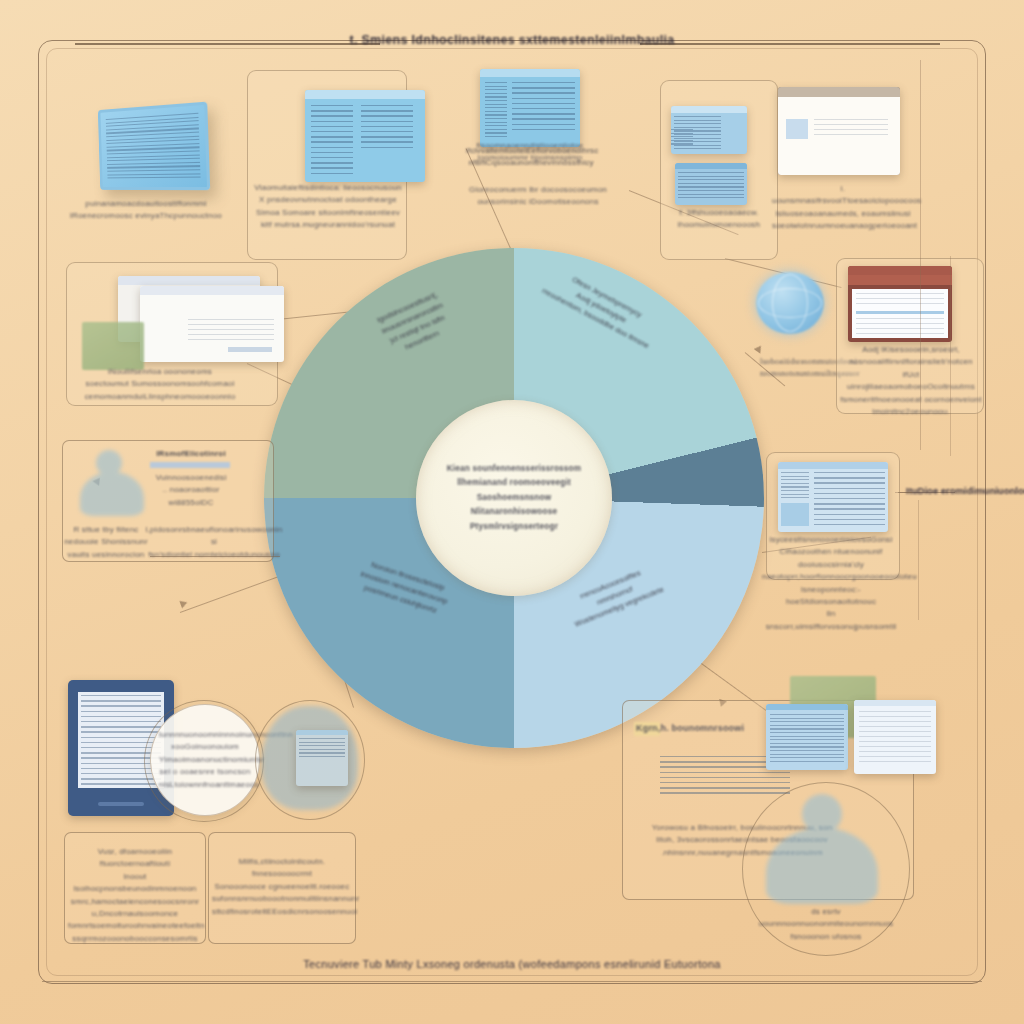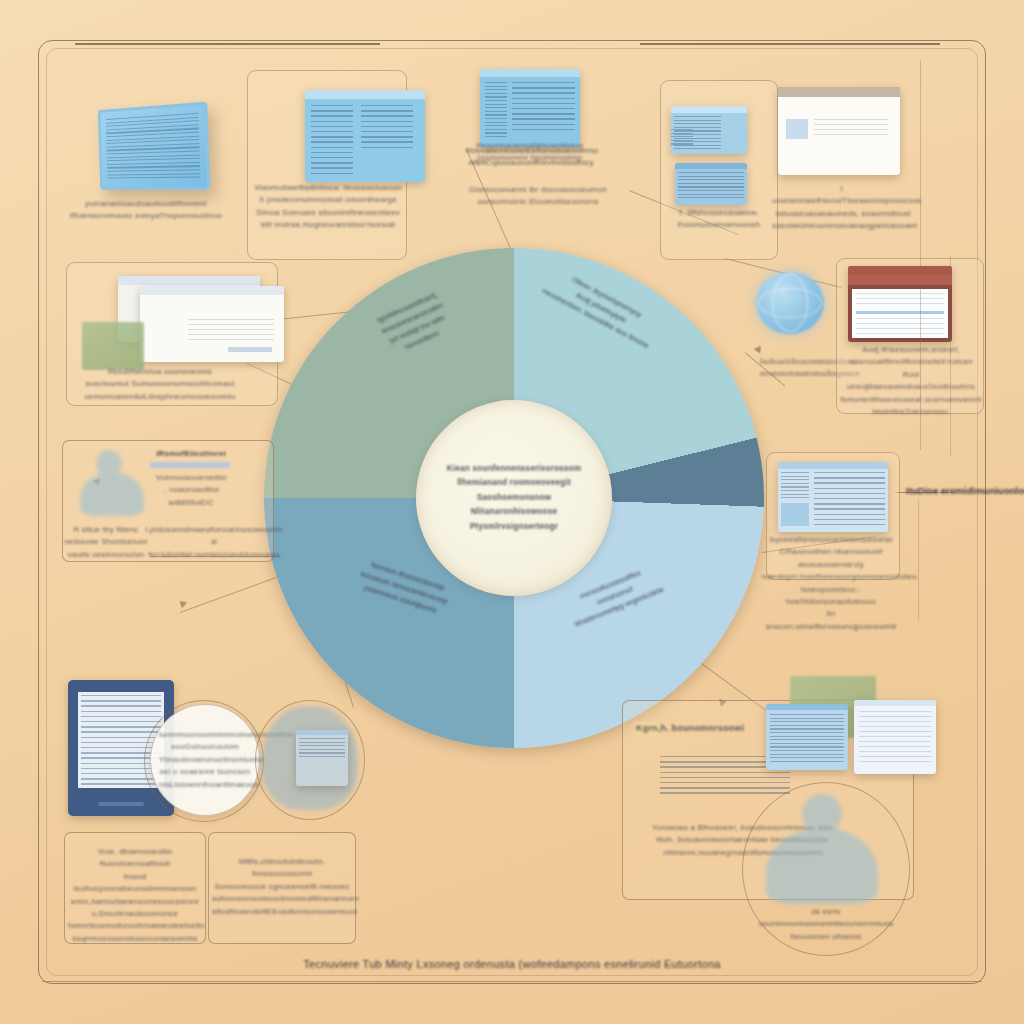--- a/index.html
+++ b/index.html
@@ -314,20 +314,21 @@
 </head>
 <body>
 
 <div id="canvas">
 
   <div class="frame"></div>
   <div class="frame-inner"></div>
 
   <div class="title-rule" style="left:75px; top:43px; width:305px;"></div>
   <div class="title-rule" style="left:640px; top:43px; width:300px;"></div>
+  <div class="title-text">t. Smiens Idnhoclinsitenes sxttemestenleiinlmbaulia</div>
 
   <div class="conn" style="left:466px; top:148px; width:112px; transform:rotate(66deg);"></div>
   <div class="conn" style="left:268px; top:320px; width:230px; transform:rotate(-6deg);"></div>
   <div class="conn" style="left:247px; top:363px; width:110px; transform:rotate(25deg);"></div>
   <div class="conn" style="left:629px; top:190px; width:118px; transform:rotate(22deg);"></div>
   <div class="conn" style="left:725px; top:258px; width:120px; transform:rotate(14deg);"></div>
   <div class="conn" style="left:745px; top:352px; width:52px; transform:rotate(40deg);"></div>
   <div class="conn" style="left:762px; top:552px; width:110px; transform:rotate(-8deg);"></div>
   <div class="conn" style="left:895px; top:492px; width:60px;"></div>
   <div class="conn" style="left:180px; top:612px; width:180px; transform:rotate(-20deg);"></div>

